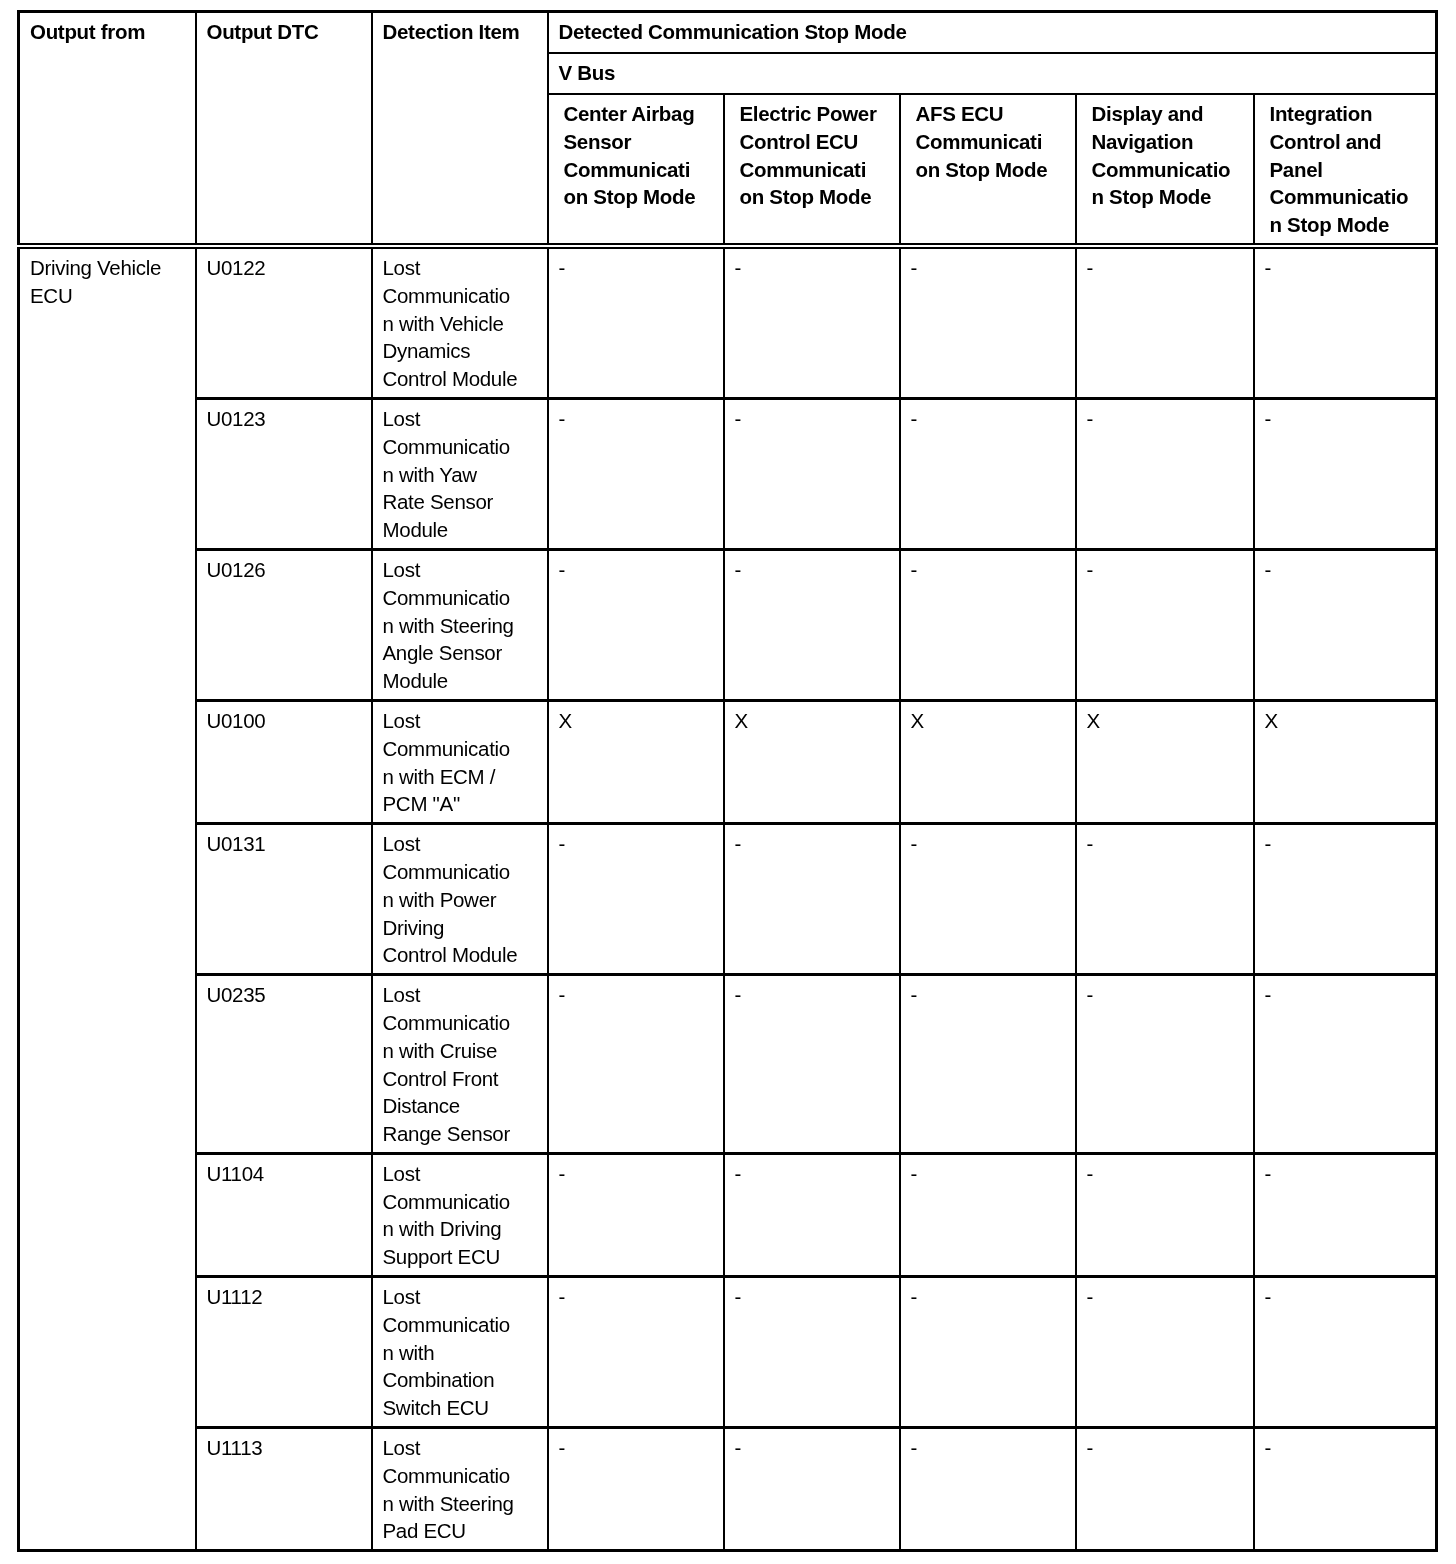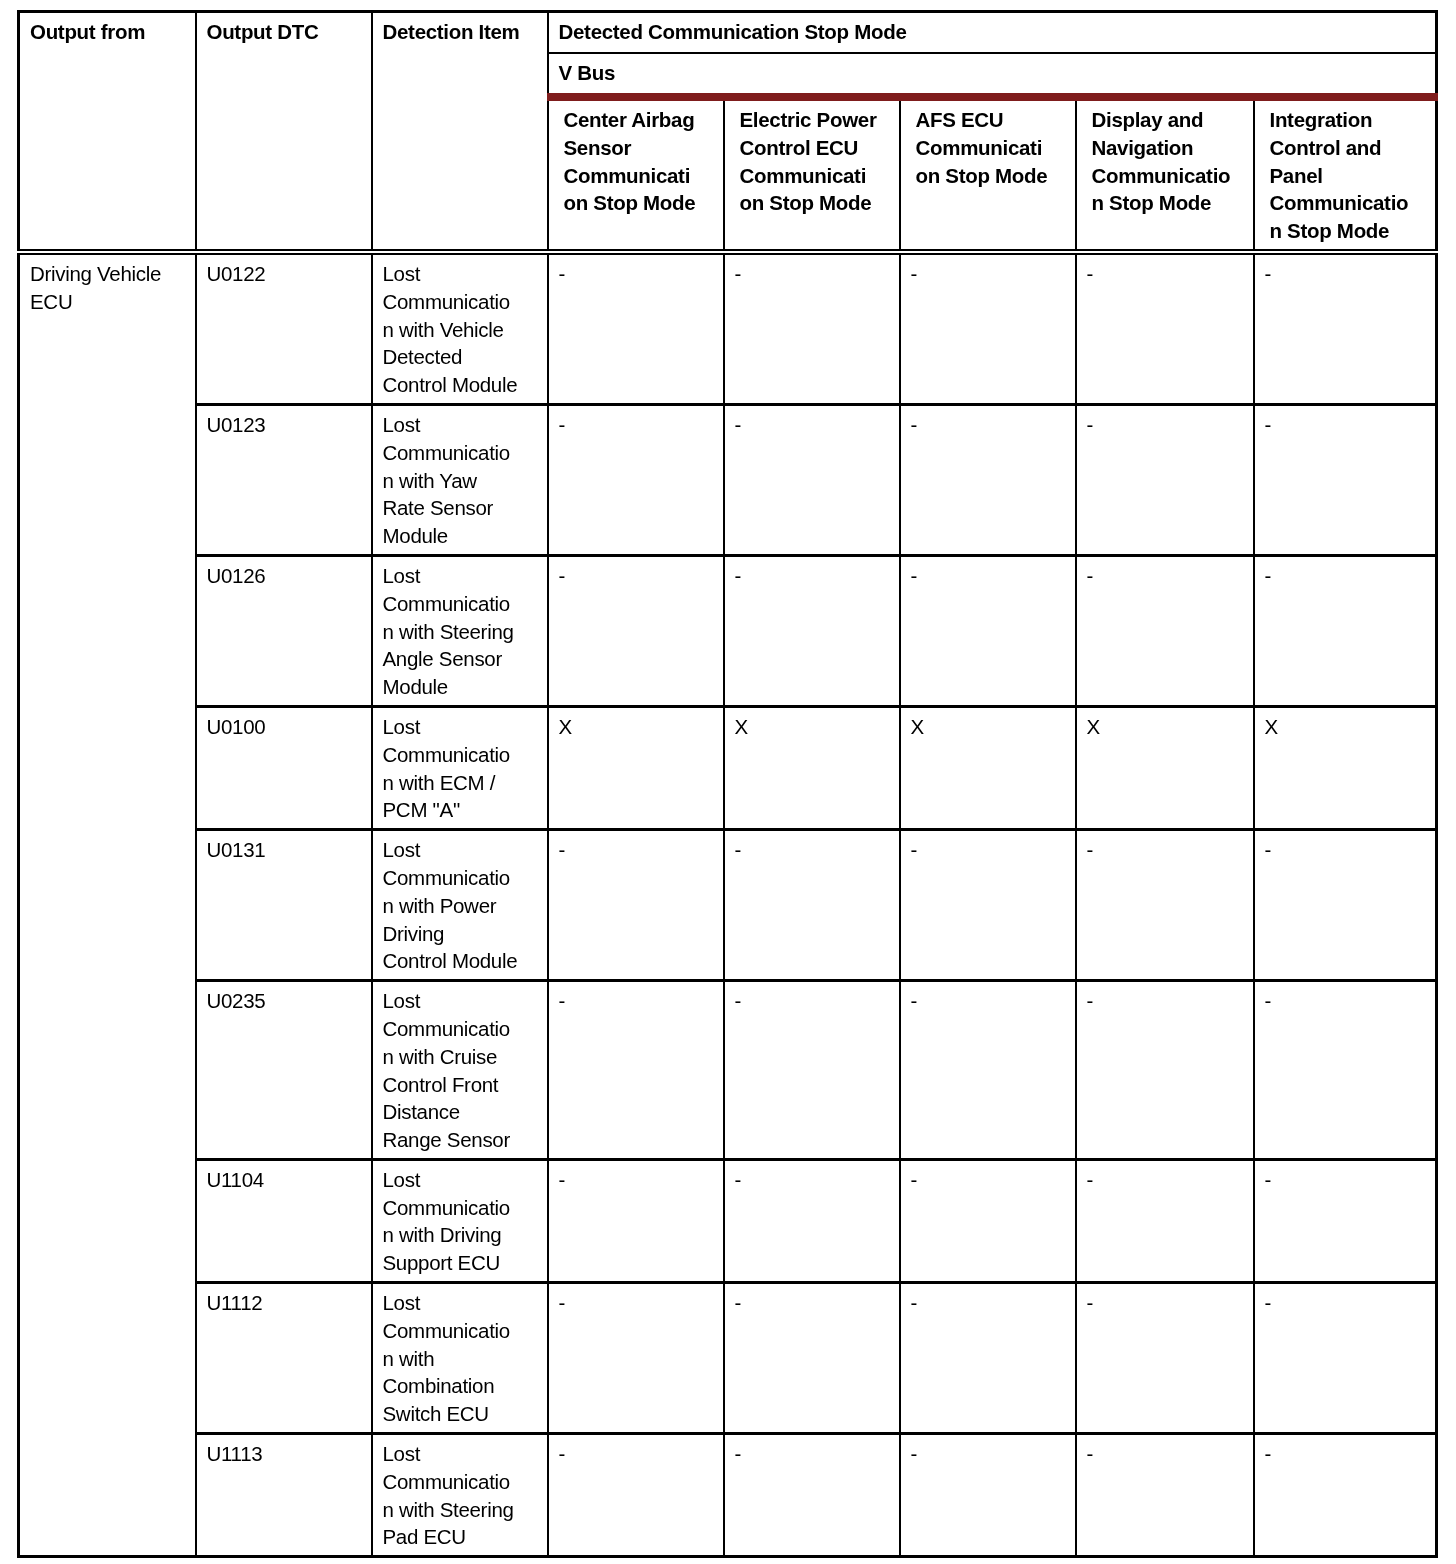--- a/index.html
+++ b/index.html
@@ -45,21 +45,21 @@
       <col style="width:183px">
   </colgroup>
   <thead>
     <tr class="h1">
       <th rowspan="3" class="rs" style="border-bottom:6px double #000">Output from</th>
       <th rowspan="3" class="rs" style="border-bottom:6px double #000">Output DTC</th>
       <th rowspan="3" class="rs" style="border-bottom:6px double #000">Detection Item</th>
       <th colspan="5">Detected Communication Stop Mode</th>
     </tr>
     <tr class="h2">
-      <th colspan="5" style="border-bottom:8px solid #7f1d1d">V Bus</th>
+      <th colspan="5" style="border-bottom:1px solid #7f1d1d">V Bus</th>
     </tr>
     <tr class="h3" id="mode-header-row">
         <th>
           <span class="line">Center Airbag</span>
           <span class="line">Sensor</span>
           <span class="line">Communicati</span>
           <span class="line">on Stop Mode</span>
         </th>
         <th>
           <span class="line">Electric Power</span>
@@ -91,21 +91,21 @@
       <tr class="body" style="height: 145px;">
         <td rowspan="9" class="outfrom">
           <span class="line">Driving Vehicle</span>
           <span class="line">ECU</span>
         </td>
         <td>U0122</td>
         <td>
           <span class="line">Lost</span>
           <span class="line">Communicatio</span>
           <span class="line">n with Vehicle</span>
-          <span class="line">Detected</span>
+          <span class="line">Dynamics</span>
           <span class="line">Control Module</span>
         </td>
         <td>-</td>
         <td>-</td>
         <td>-</td>
         <td>-</td>
         <td>-</td>
       </tr>
       <tr class="body" style="height: 145px;">
         <td>U0123</td>

